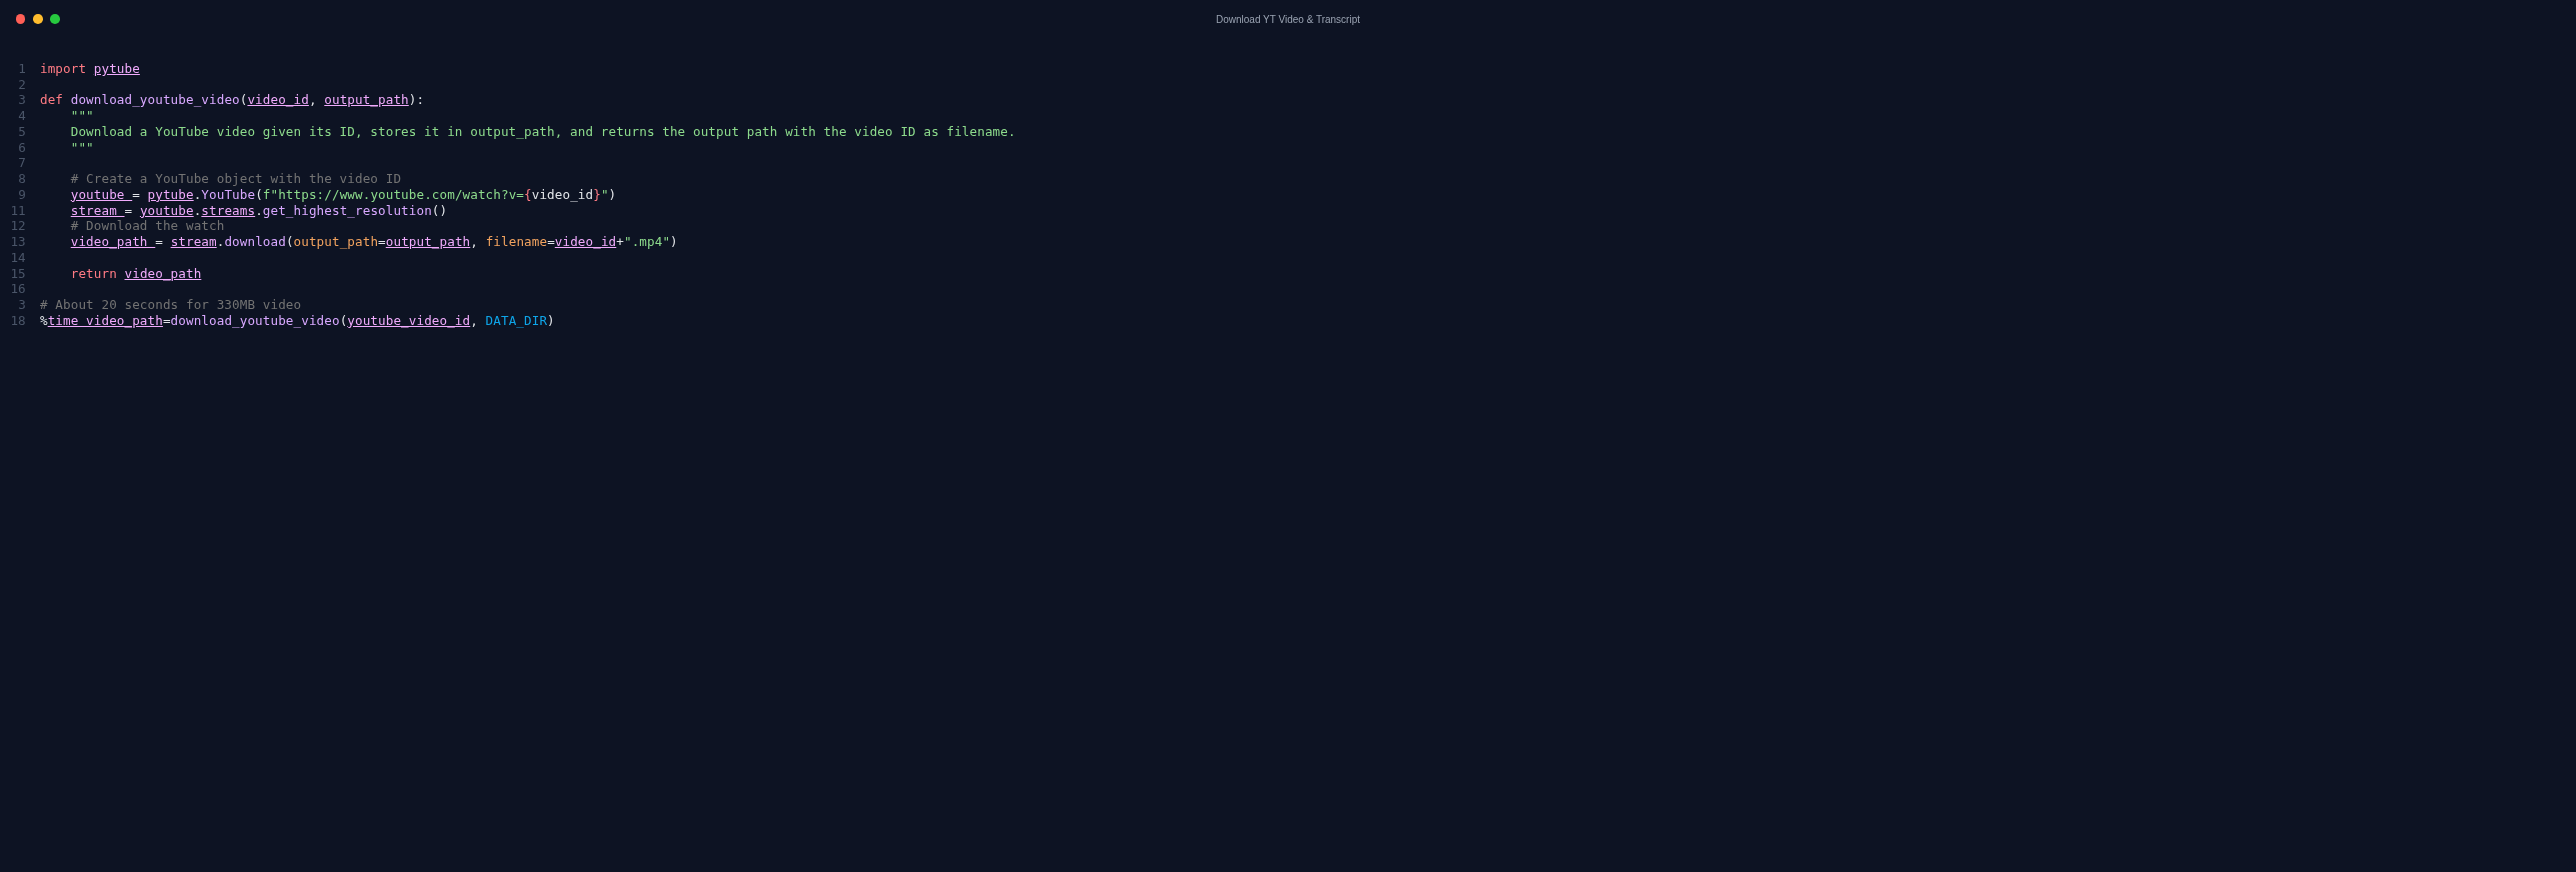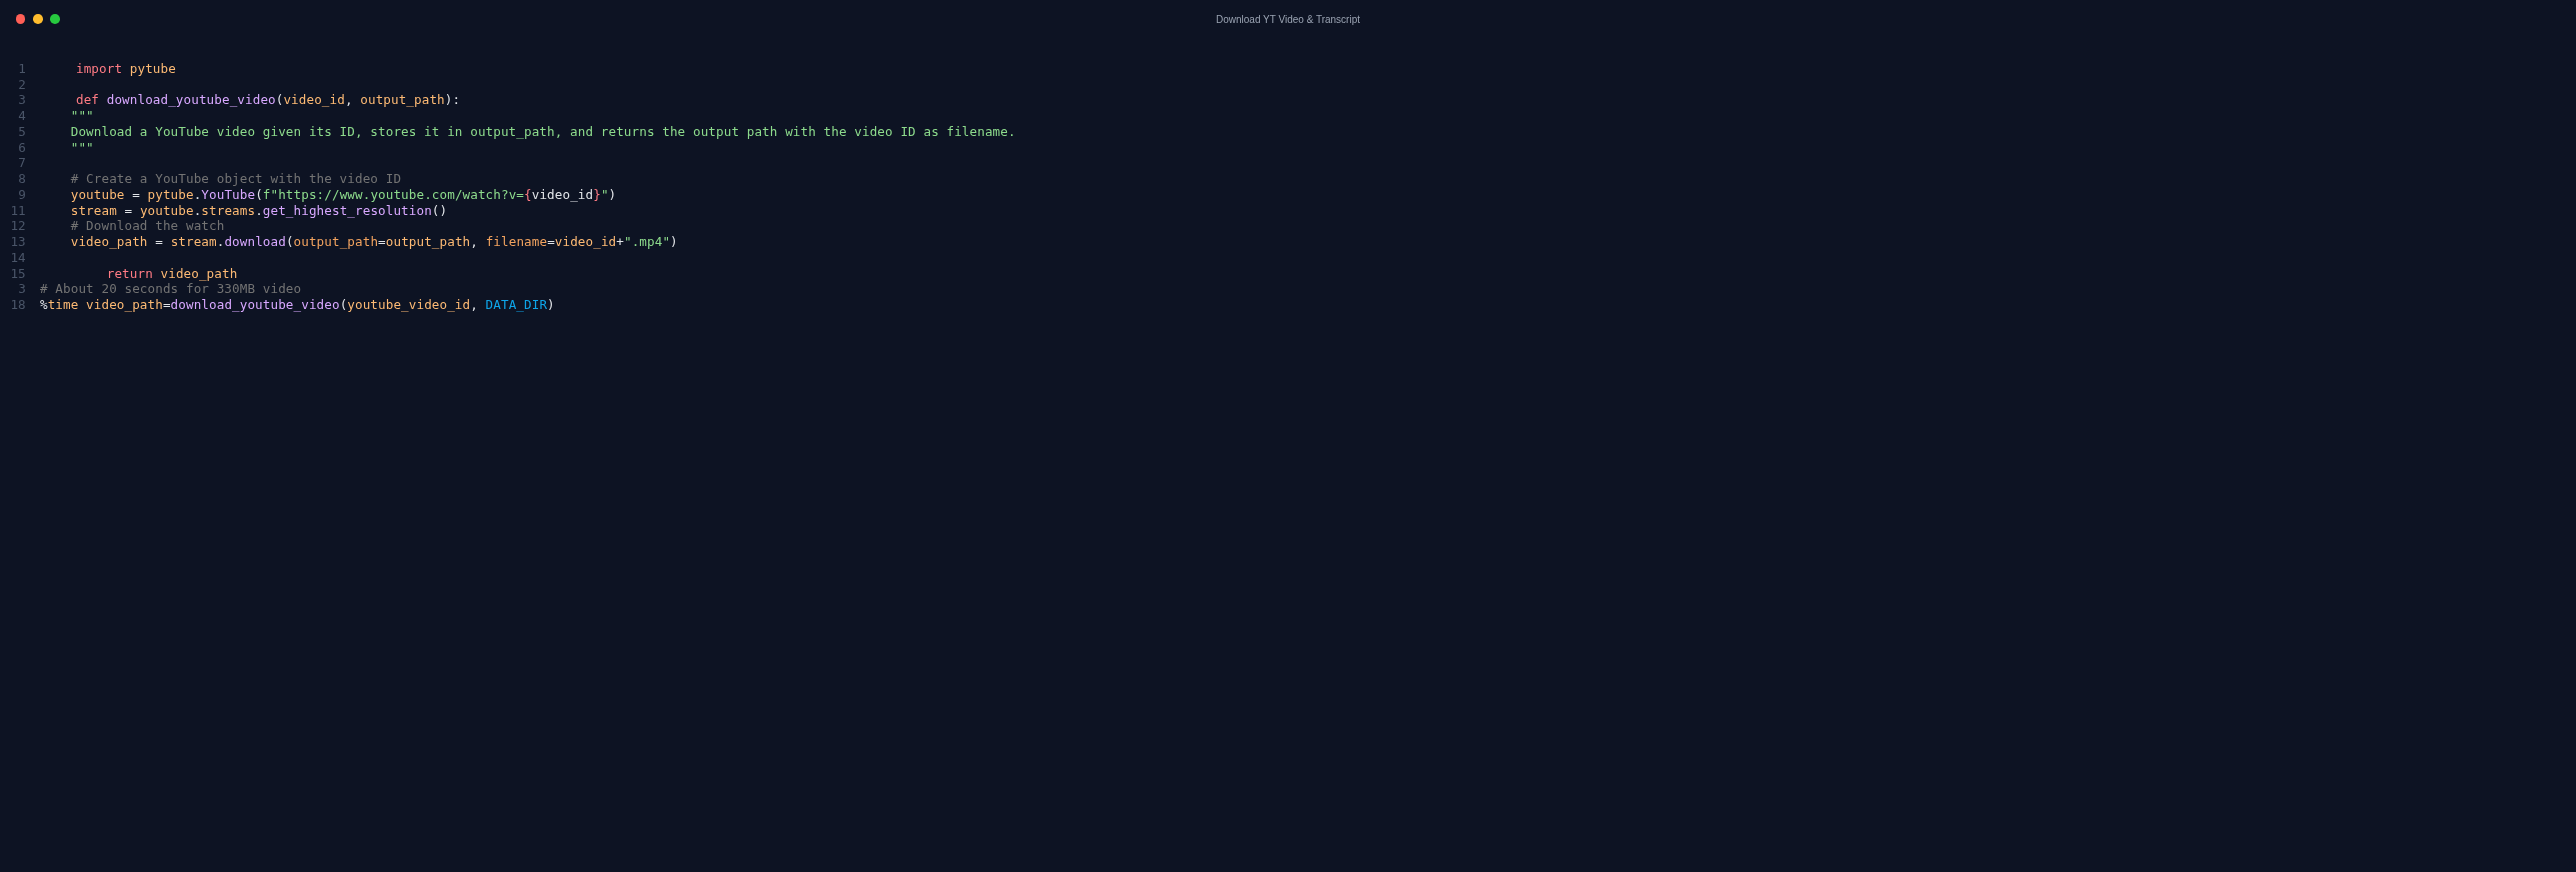--- a/index.html
+++ b/index.html
@@ -63,24 +63,24 @@
     text-align: right;
     padding-right: 14.2px;
     color: #4a5568;
     user-select: none;
     flex-shrink: 0;
   }
   .code {
     flex: 1;
   }
   
-  .tk-kw     { color: #ff7b84; margin-left: 36px; }      
+  .tk-kw     { color: #ff7b84; }      
   .tk-def    { color: #d8a8ff; }      
   .tk-fn     { color: #d8a8ff; }      
-  .tk-id     { color: #fdba74; }      
+  .tk-id     { color: #f0abfc; text-decoration: underline; }      
   .tk-str    { color: #8ddb8c; }      
   .tk-doc    { color: #8ddb8c; text-align: center; }      
   .tk-com    { color: #737373; }      
   .tk-op     { color: #e1e4e8; }      
   .tk-param  { color: #f2a35f; }      
   .tk-var    { color: #0ea5e9; }      
   .tk-interp { color: #e1e4e8; }      
   .tk-brace  { color: #ff7b84; }      
 </style>
 </head>
@@ -105,18 +105,19 @@
       <div class="line"><div class="gutter">5</div><div class="code"><span class="tk-op">    </span><span class="tk-doc">Download a YouTube video given its ID, stores it in output_path, and returns the output path with the video ID as filename.</span></div></div>
       <div class="line"><div class="gutter">6</div><div class="code"><span class="tk-op">    </span><span class="tk-str">"""</span></div></div>
       <div class="line"><div class="gutter">7</div><div class="code">&nbsp;</div></div>
       <div class="line"><div class="gutter">8</div><div class="code"><span class="tk-op">    </span><span class="tk-com"># Create a YouTube object with the video ID</span></div></div>
       <div class="line"><div class="gutter">9</div><div class="code"><span class="tk-op">    </span><span class="tk-id">youtube </span><span class="tk-op">=</span><span class="tk-op"> </span><span class="tk-id">pytube</span><span class="tk-op">.</span><span class="tk-fn">YouTube</span><span class="tk-op">(</span><span class="tk-str">f"https://www.youtube.com/watch?v=</span><span class="tk-brace">{</span><span class="tk-interp">video_id</span><span class="tk-brace">}</span><span class="tk-str">"</span><span class="tk-op">)</span></div></div>
       <div class="line"><div class="gutter">11</div><div class="code"><span class="tk-op">    </span><span class="tk-id">stream </span><span class="tk-op">=</span><span class="tk-op"> </span><span class="tk-id">youtube</span><span class="tk-op">.</span><span class="tk-id">streams</span><span class="tk-op">.</span><span class="tk-fn">get_highest_resolution</span><span class="tk-op">()</span></div></div>
       <div class="line"><div class="gutter">12</div><div class="code"><span class="tk-op">    </span><span class="tk-com"># Download the watch</span></div></div>
       <div class="line"><div class="gutter">13</div><div class="code"><span class="tk-op">    </span><span class="tk-id">video_path </span><span class="tk-op">=</span><span class="tk-op"> </span><span class="tk-id">stream</span><span class="tk-op">.</span><span class="tk-fn">download</span><span class="tk-op">(</span><span class="tk-param">output_path</span><span class="tk-op">=</span><span class="tk-id">output_path</span><span class="tk-op">, </span><span class="tk-param">filename</span><span class="tk-op">=</span><span class="tk-id">video_id</span><span class="tk-op">+</span><span class="tk-str">".mp4"</span><span class="tk-op">)</span></div></div>
       <div class="line"><div class="gutter">14</div><div class="code">&nbsp;</div></div>
       <div class="line"><div class="gutter">15</div><div class="code"><span class="tk-op">    </span><span class="tk-kw">return</span><span class="tk-op"> </span><span class="tk-id">video_path</span></div></div>
+      <div class="line"><div class="gutter">16</div><div class="code">&nbsp;</div></div>
       <div class="line"><div class="gutter">3</div><div class="code"><span class="tk-com"># About 20 seconds for 330MB video</span></div></div>
       <div class="line"><div class="gutter">18</div><div class="code"><span class="tk-op">%</span><span class="tk-id">time video_path</span><span class="tk-op">=</span><span class="tk-fn">download_youtube_video</span><span class="tk-op">(</span><span class="tk-id">youtube_video_id</span><span class="tk-op">, </span><span class="tk-var">DATA_DIR</span><span class="tk-op">)</span></div></div>
     </div>
 
 </div>
 
 
 </body></html>

